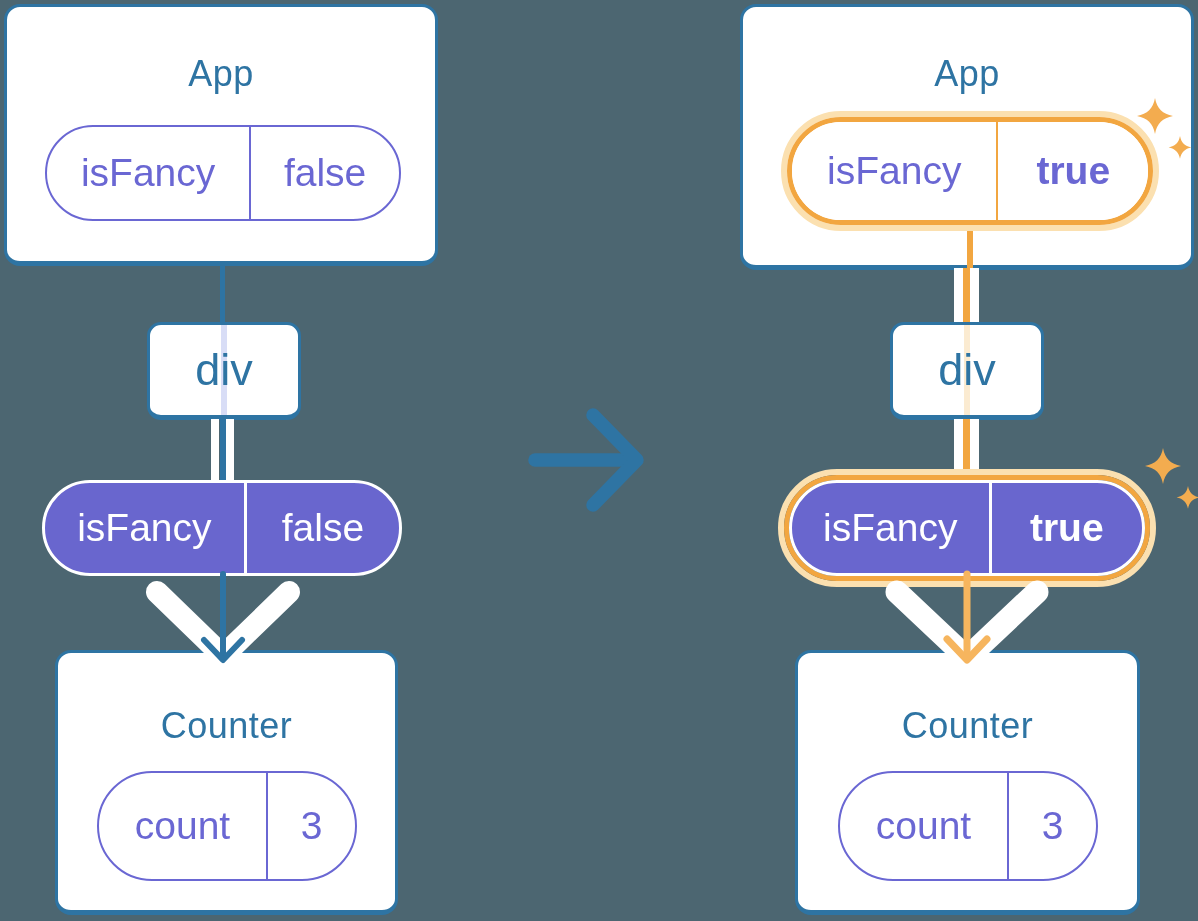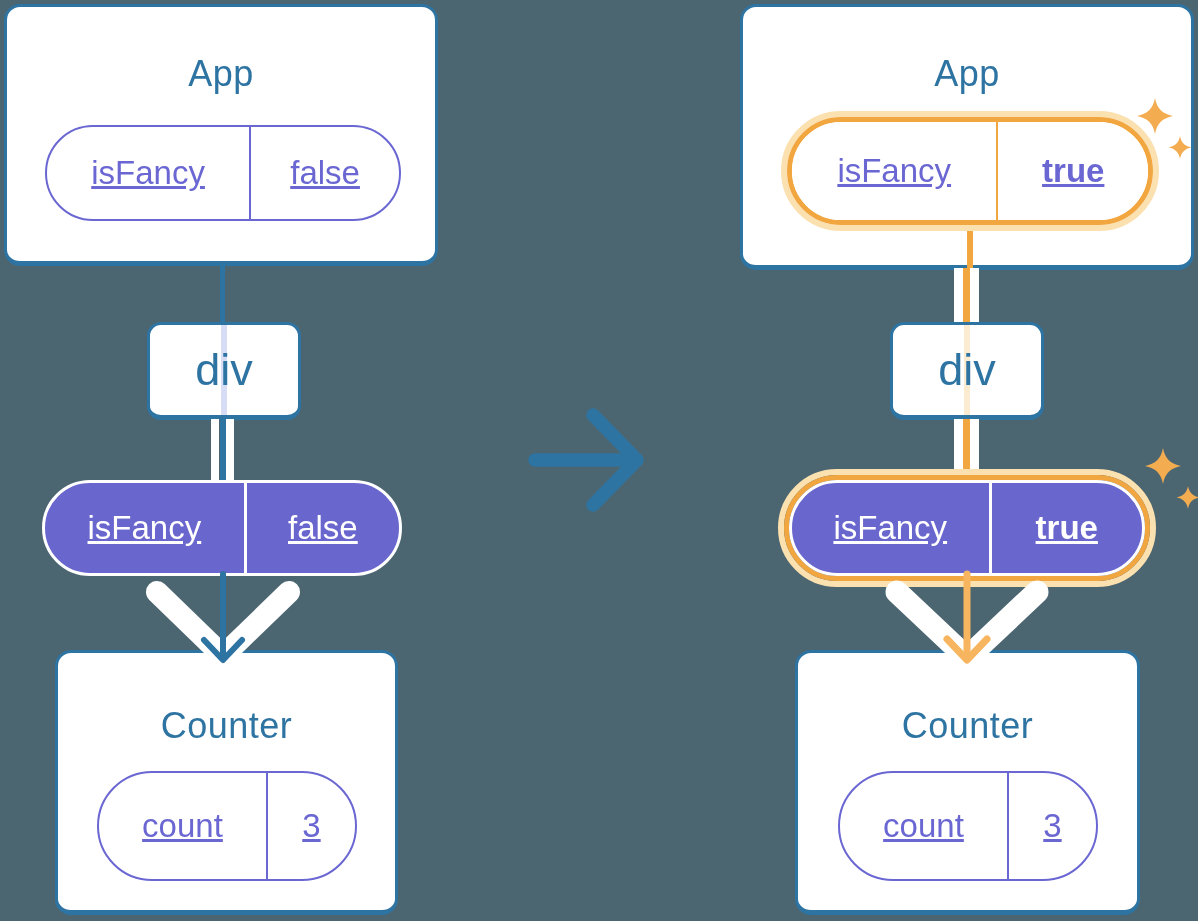--- a/index.html
+++ b/index.html
@@ -11,21 +11,21 @@
   body{background:var(--bg);font-family:"Liberation Sans",sans-serif;}
   .stage{position:relative;width:1198px;height:921px;background:var(--bg);overflow:hidden;}
   .card{position:absolute;background:var(--white);border:3px solid var(--blue);
         border-bottom-width:5px;border-radius:16px;box-sizing:border-box;}
   .card-title{position:absolute;left:0;right:0;text-align:center;
         font-size:36px;font-weight:500;color:var(--blue);letter-spacing:.5px;}
   .pill{position:absolute;display:flex;box-sizing:border-box;border-radius:60px;overflow:hidden;}
   .pill.outline{border:2.5px solid var(--purple-text);background:var(--white);}
   .pill.solid{border:3px solid var(--white);background:var(--purple);}
   .pill-cell{display:flex;align-items:center;justify-content:center;
-        font-size:33px;box-sizing:border-box;text-decoration:underline;}
+        font-size:39px;box-sizing:border-box;}
   .outline .pill-cell{color:var(--purple-text);}
   .outline .pill-cell.first{border-right:2.5px solid var(--purple-text);}
   .solid .pill-cell{color:var(--white);}
   .solid .pill-cell.first{border-right:3px solid var(--white);}
   .fancy-glow{position:absolute;border:6px solid var(--orange-glow);border-radius:70px;box-sizing:border-box;}
   .fancy-ring{border:5px solid var(--orange);border-radius:62px;box-sizing:border-box;height:100%;}
   .fancy-ring .pill{position:relative;width:100%;height:100%;border-radius:56px;}
   .fancy-ring .pill.outline{border:none;}
   .fancy-ring .pill.outline .pill-cell.first{border-right:2.5px solid var(--orange);}
   .fancy-ring .pill.solid{border:3px solid var(--white);}

